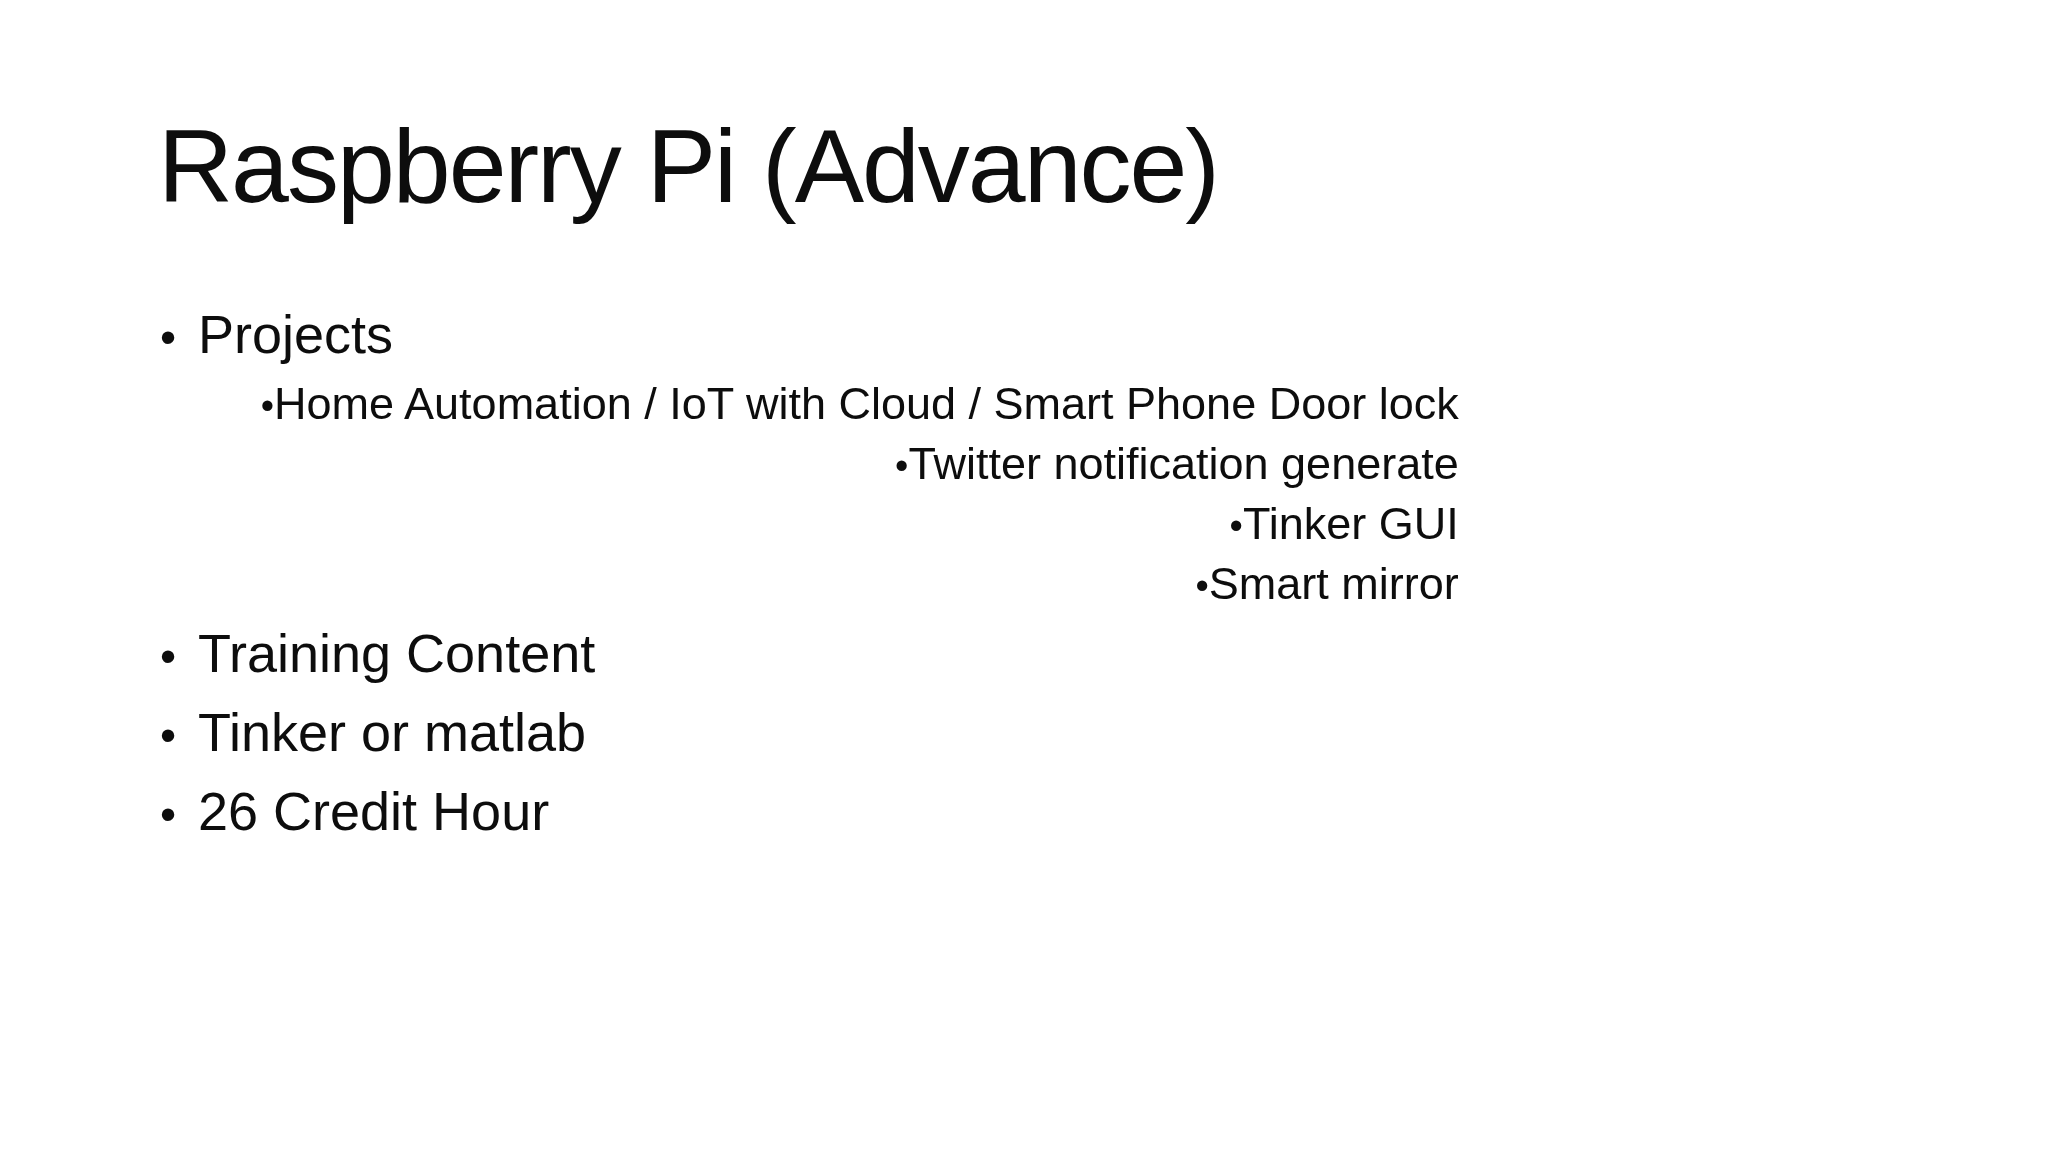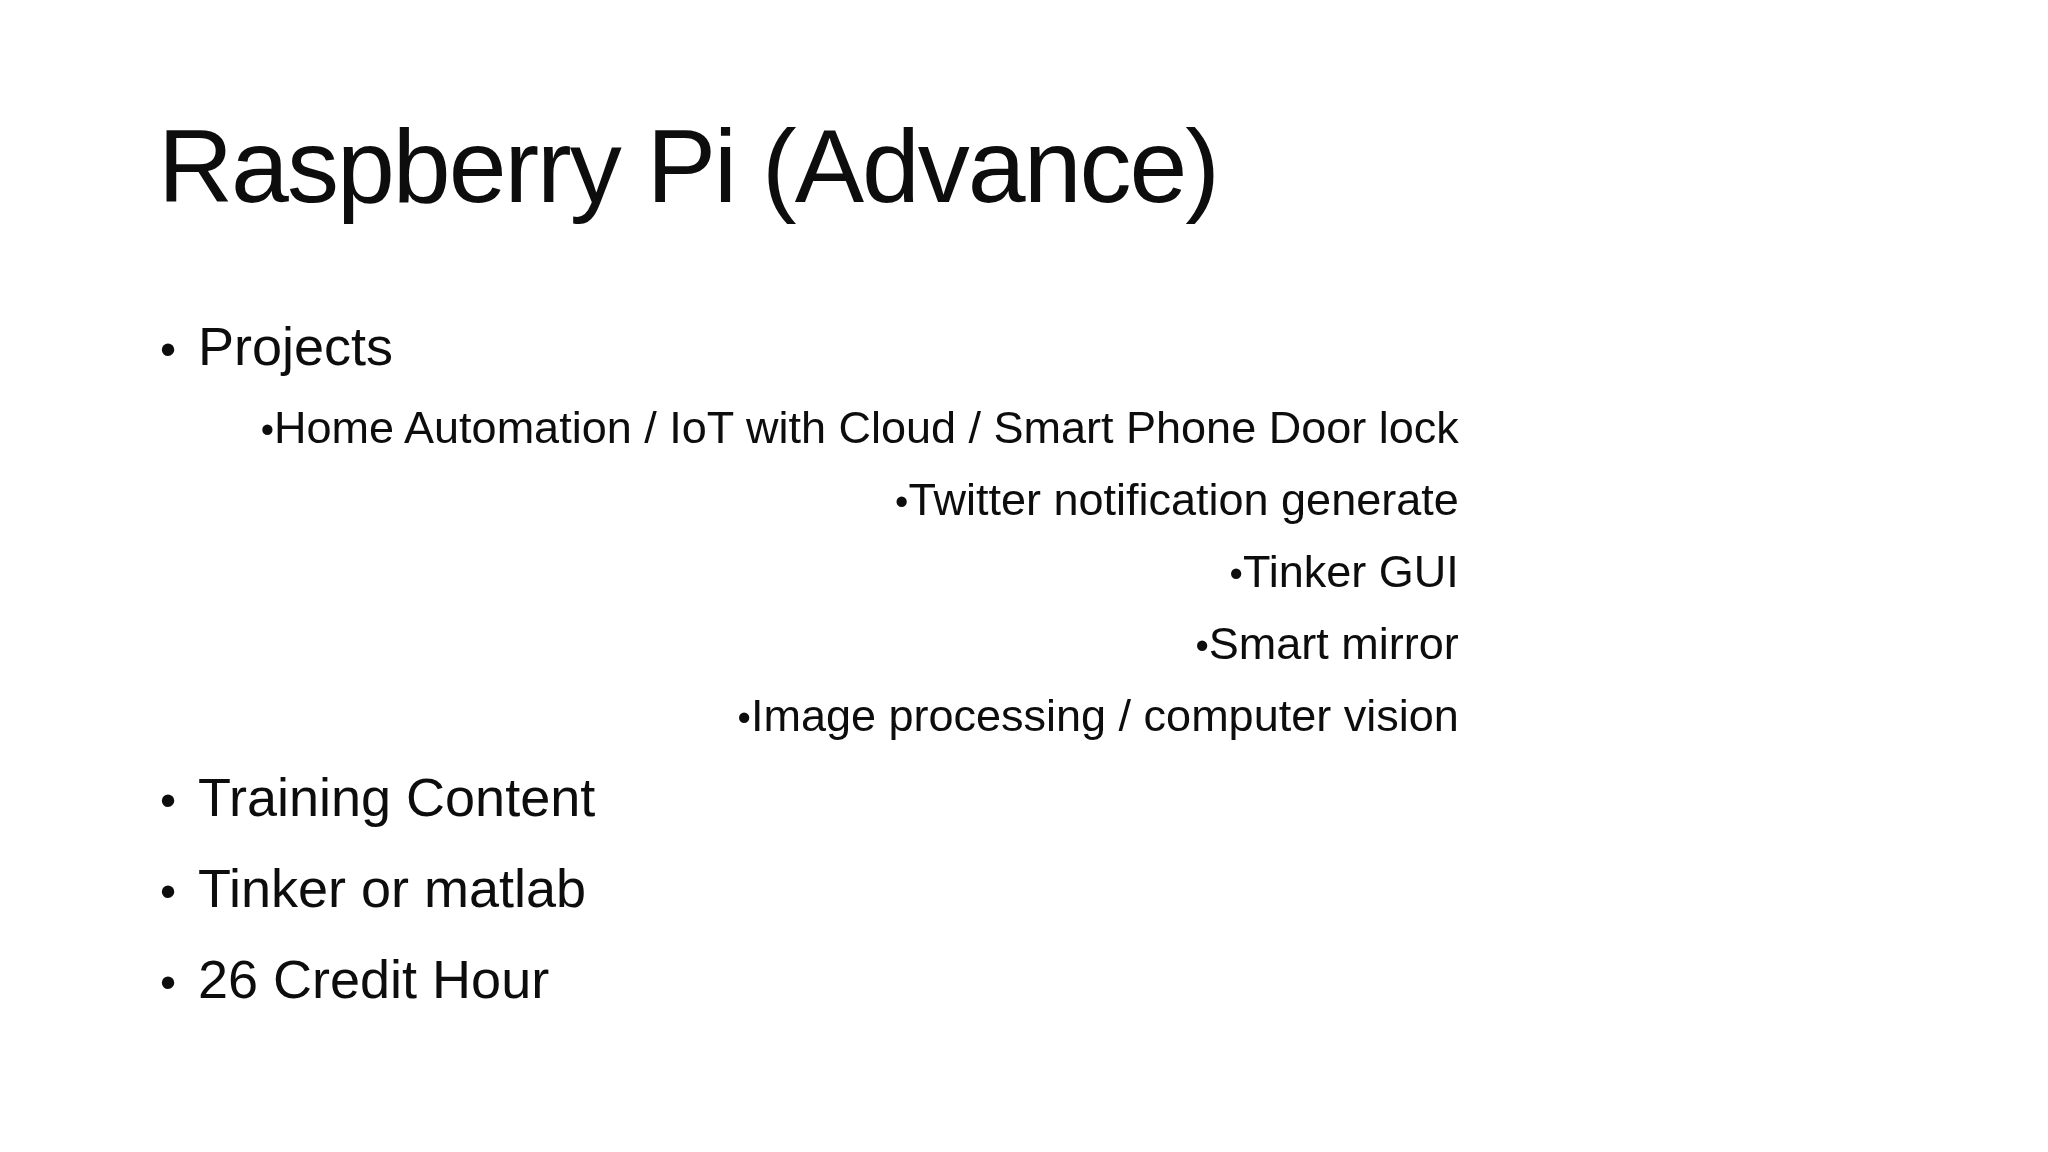--- a/index.html
+++ b/index.html
@@ -34,21 +34,20 @@
   .content-list {
     position: absolute;
     left: 160px;
     top: 296px;
     margin: 0;
     padding: 0;
     list-style: none;
   }
   .content-list li {
     white-space: nowrap;
-    margin-top: 12px;
   }
   .level-1 {
     font-size: 54px;
     line-height: 76px;
   }
   .level-2 {
     font-size: 45px;
     line-height: 57px;
     margin-left: 72px;
     text-align: right;
@@ -89,23 +88,20 @@
 
 
     <li class="level-2">
       <span class="bullet">•</span><span>Tinker GUI</span>
     </li>
 
     <li class="level-2">
       <span class="bullet">•</span><span>Smart mirror</span>
     </li>
 
-    <li class="level-2">
-      <span class="bullet">•</span><span>Image processing / computer vision</span>
-    </li>
 
     <li class="level-1">
       <span class="bullet">•</span><span>Training Content</span>
     </li>
 
 
     <li class="level-1">
       <span class="bullet">•</span><span>Tinker or matlab</span>
     </li>
 

